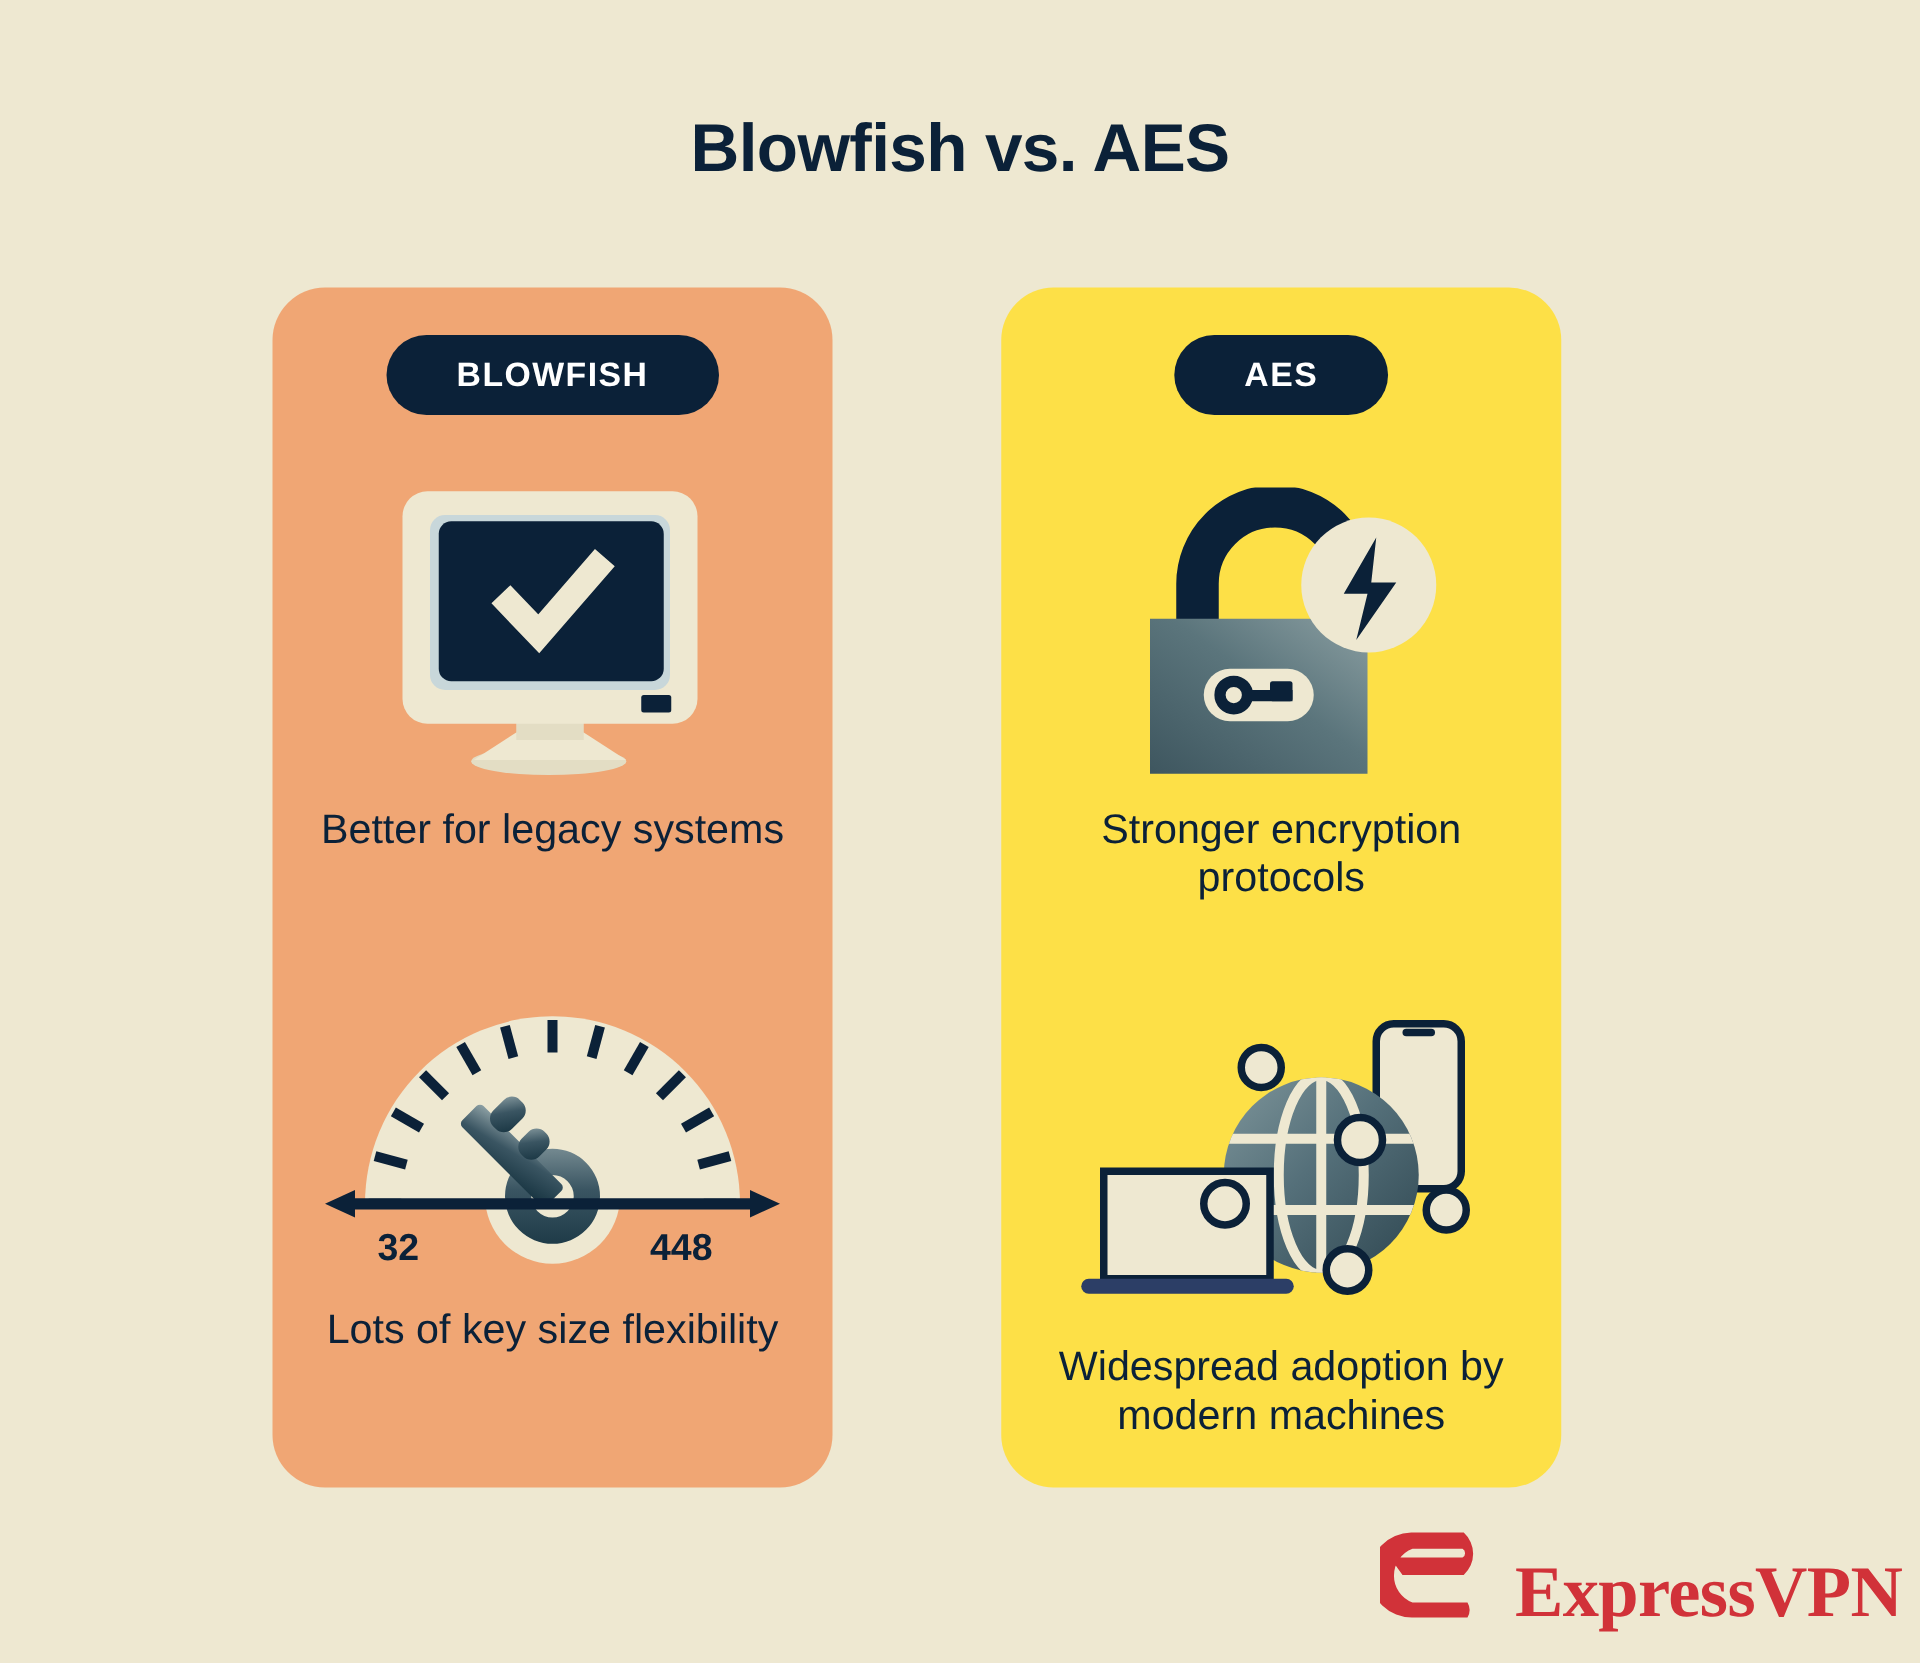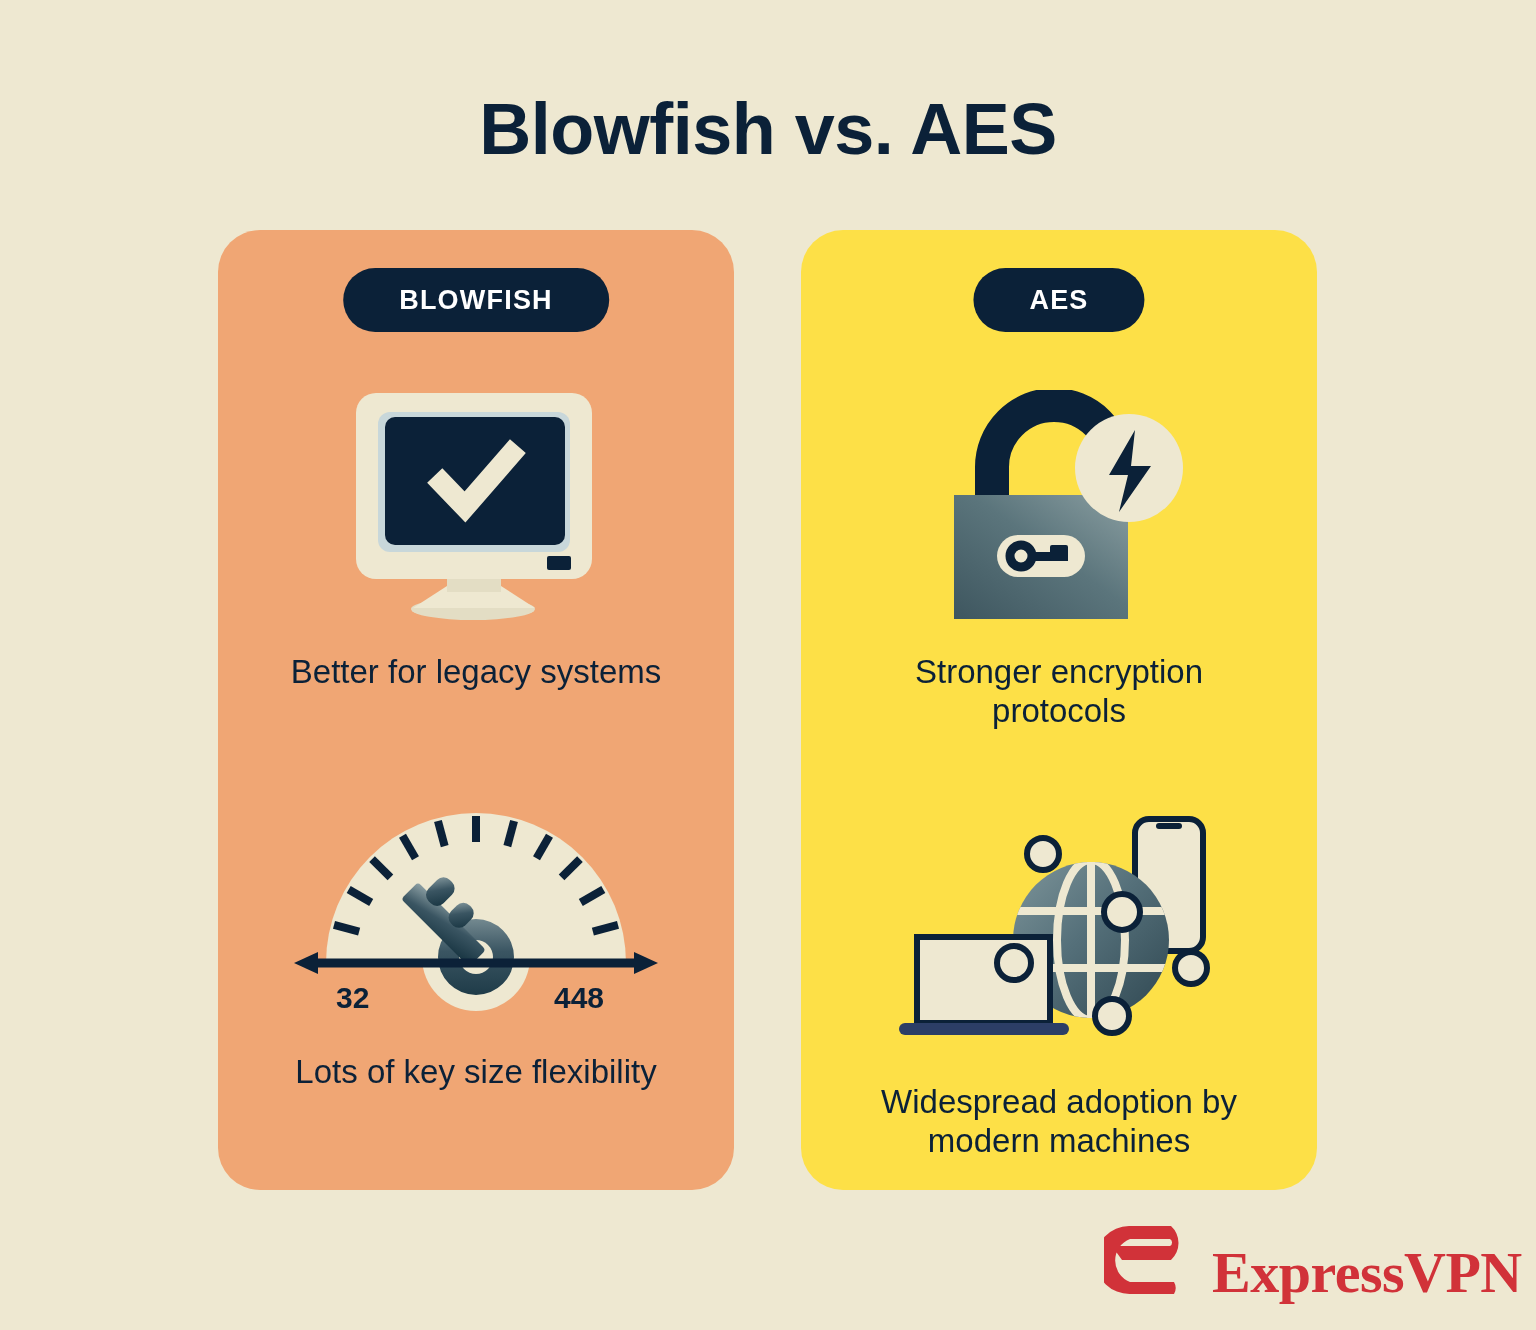--- a/index.html
+++ b/index.html
@@ -19,31 +19,31 @@
     inset: 0;
   }
 
   
   .title {
     position: absolute;
     top: 88px;
     left: 0;
     width: 1536px;
     text-align: center;
-    font-size: 72px;
+    font-size: 54px;
     font-weight: 700;
     letter-spacing: -0.5px;
     color: #0B2138;
   }
 
   
   .card {
     position: absolute;
     top: 230px;
-    width: 516px;
+    width: 448px;
     height: 960px;
     border-radius: 42px;
   }
   .card-left  { left: 218px;  background: #F0A674; }
   .card-right { left: 801px;  background: #fde047; }
 
   
   .pill {
     position: absolute;
     top: 38px;
@@ -73,21 +73,21 @@
   }
   .feature-1 { top: 160px; }
   .feature-2 { top: 575px; justify-content: flex-end; }
 
   .art {
     position: relative;
     display: block;
   }
 
   .caption {
-    margin-top: 24px;
+    margin-top: 14px;
     text-align: center;
     font-size: 33px;
     line-height: 1.18;
     color: #0B2138;
     font-weight: 400;
     max-width: 420px;
   }
 
   
   .logo {

